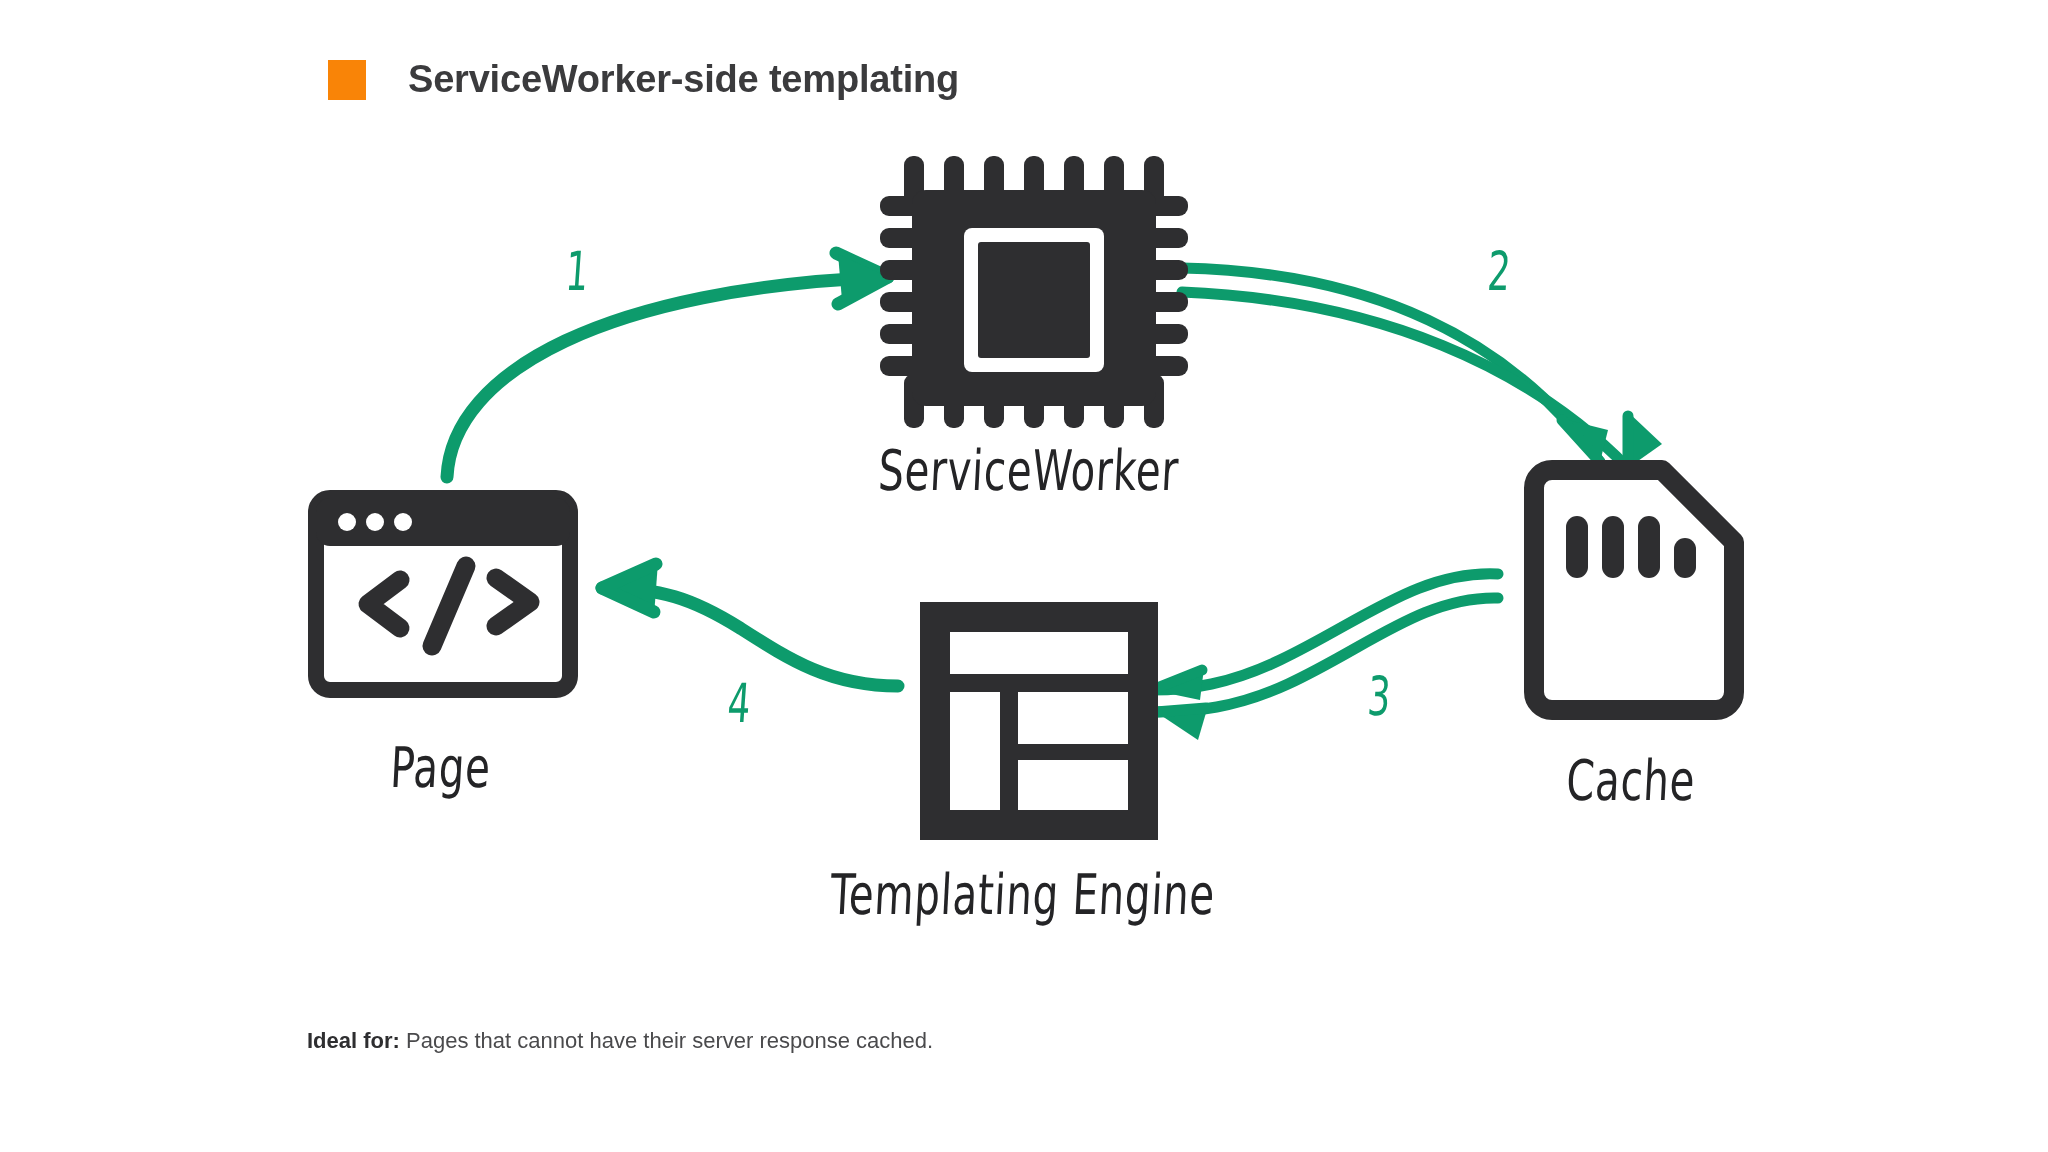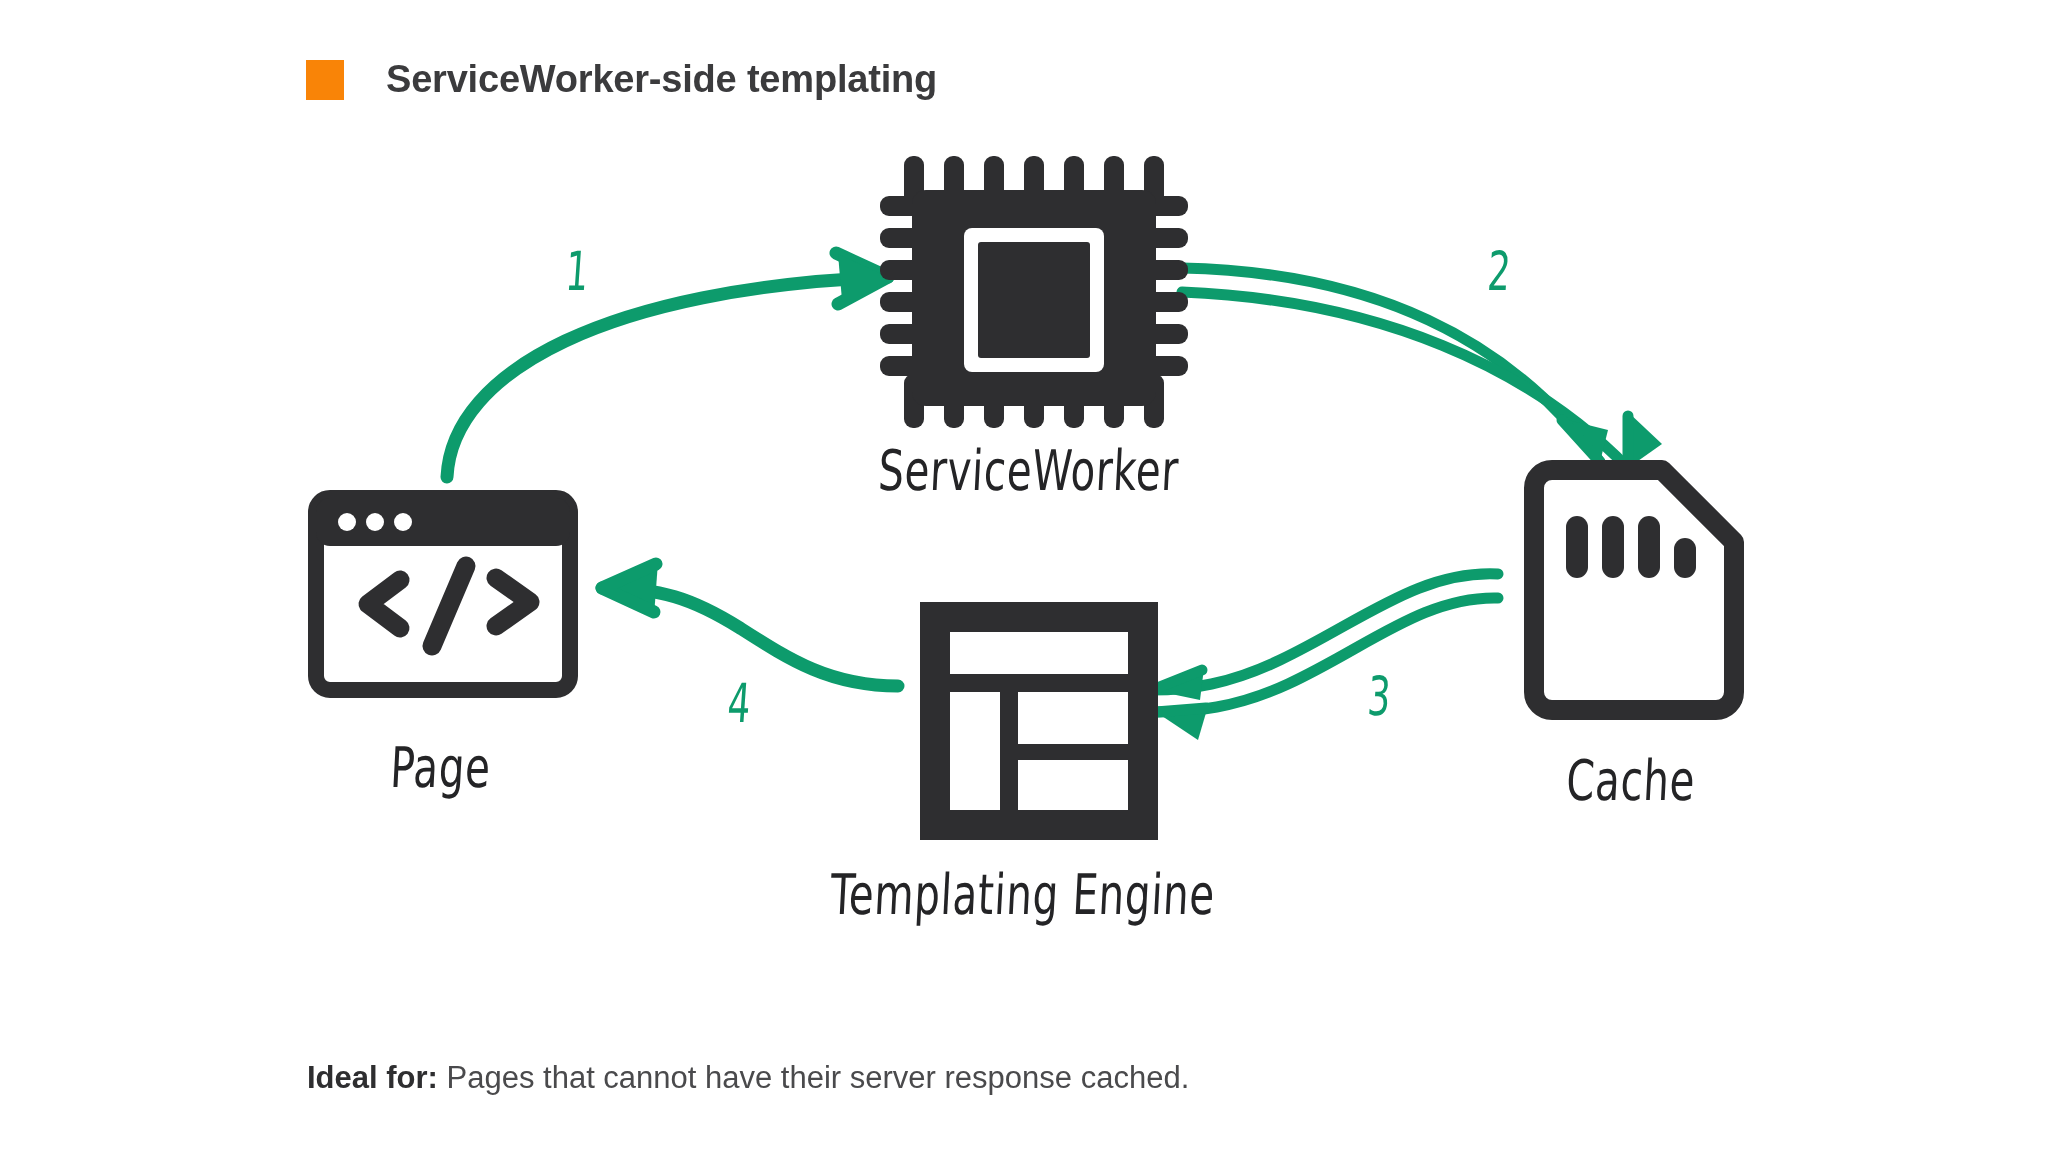--- a/index.html
+++ b/index.html
@@ -11,21 +11,21 @@
     width: 2048px;
     height: 1152px;
     font-family: "Liberation Sans", sans-serif;
     position: relative;
     overflow: hidden;
   }
 
   
   #header {
     position: absolute;
-    left: 306px;
+    left: 328px;
     top: 58px;
     display: flex;
     align-items: center;
     gap: 42px;
   }
   #header-swatch {
     width: 38px;
     height: 40px;
     background: #f98407;
     flex: 0 0 auto;
@@ -89,22 +89,22 @@
   }
   #step-1 { left: 568px; top: 240px; }
   #step-2 { left: 1490px; top: 240px; }
   #step-3 { left: 1370px; top: 665px; }
   #step-4 { left: 730px; top: 672px; }
 
   
   #footer {
     position: absolute;
     left: 307px;
-    top: 1060px;
-    font-size: 31px;
+    top: 1028px;
+    font-size: 22px;
     color: #3b3b3d;
     white-space: nowrap;
   }
   #footer-lead {
     font-weight: bold;
     color: #2e2e30;
   }
   #footer-rest {
     font-weight: normal;
     color: #4a4a4c;

